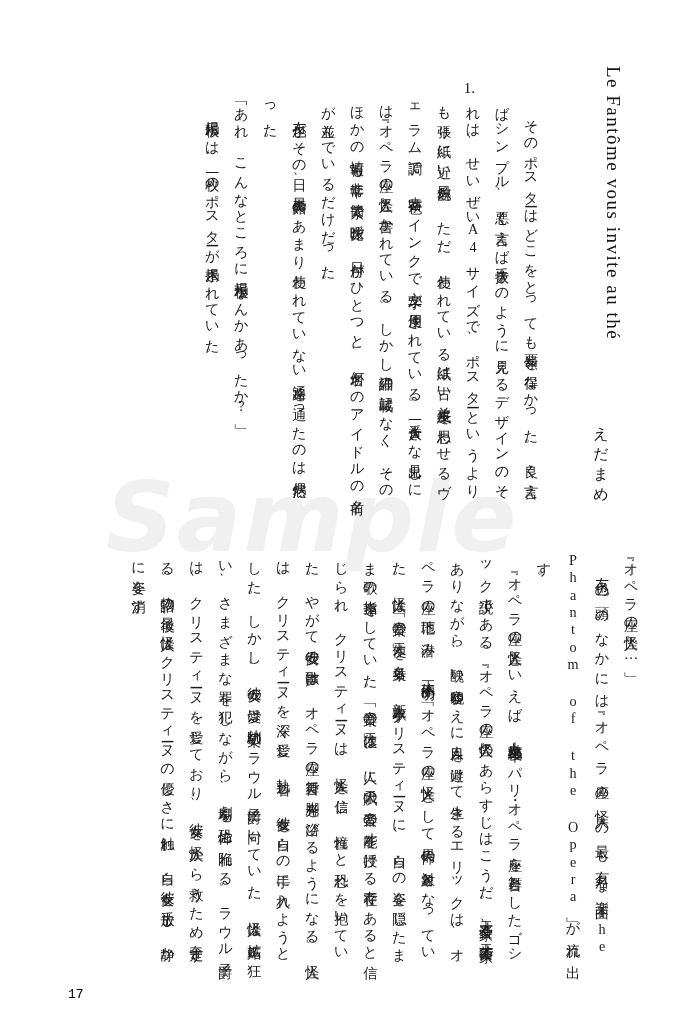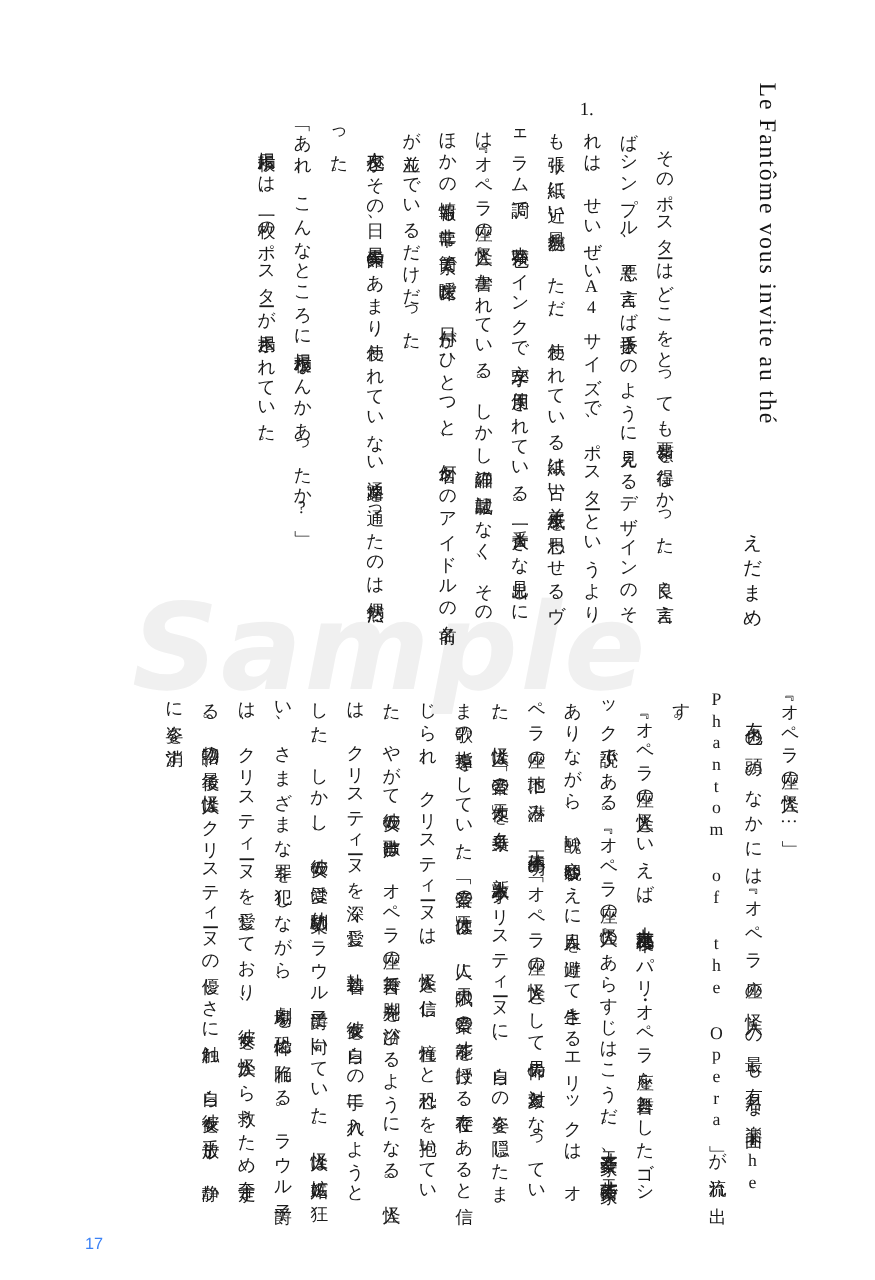--- a/index.html
+++ b/index.html
@@ -116,23 +116,23 @@
 
   .indent {
     text-indent: 1em;
   }
 
   
   #page-number {
     position: absolute;
     left: 68px;
     bottom: 22px;
-    font-family: Liberation Sans, sans-serif;
+    font-family: Liberation Mono, monospace;
     font-size: 13px;
-    color: #3b82f6;
+    color: #000000;
     z-index: 2;
     text-align: center;
   }
 </style>
 </head>
 <body>
 
 <div id="page">
 
   <div id="watermark">Sample</div>

